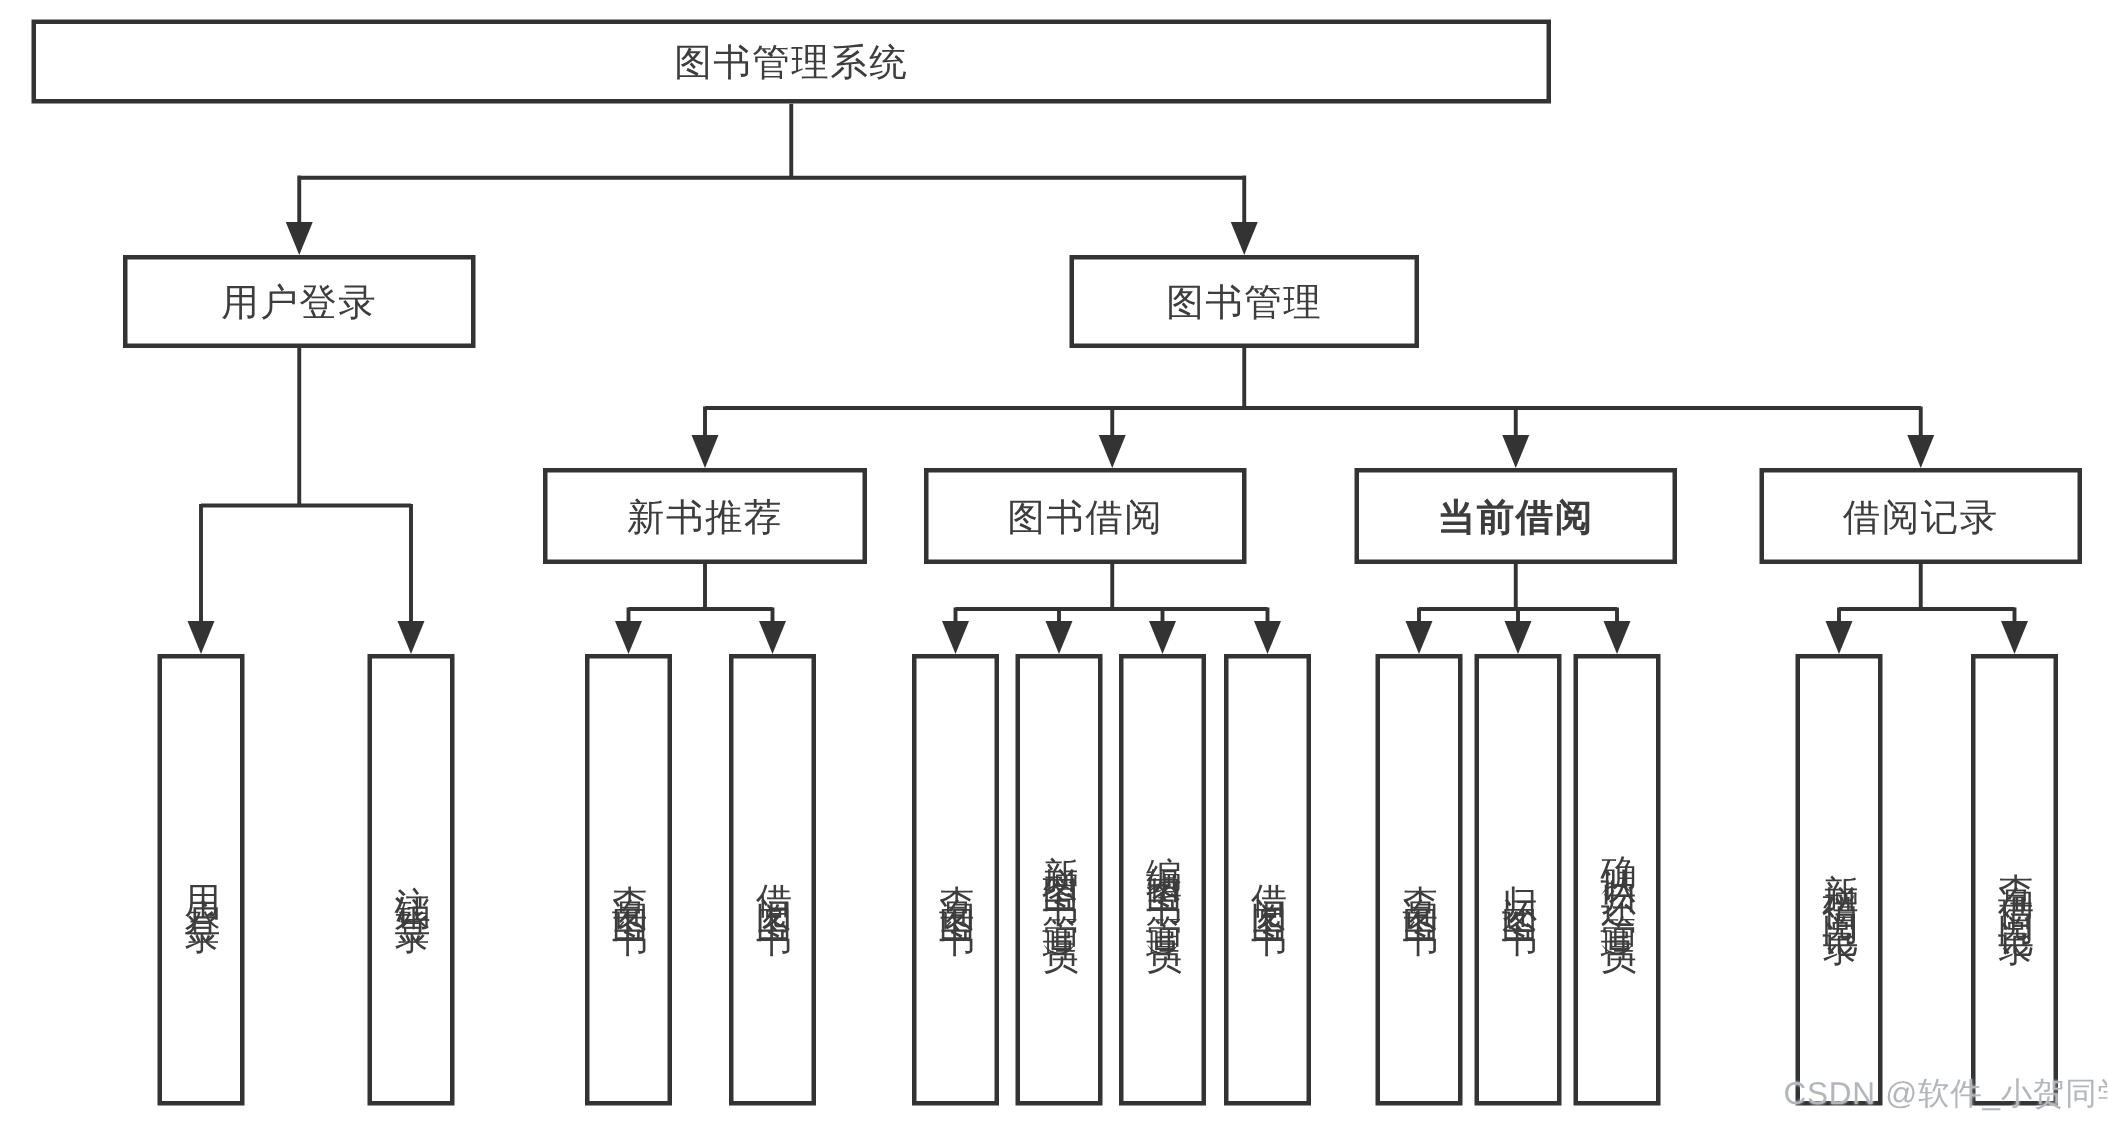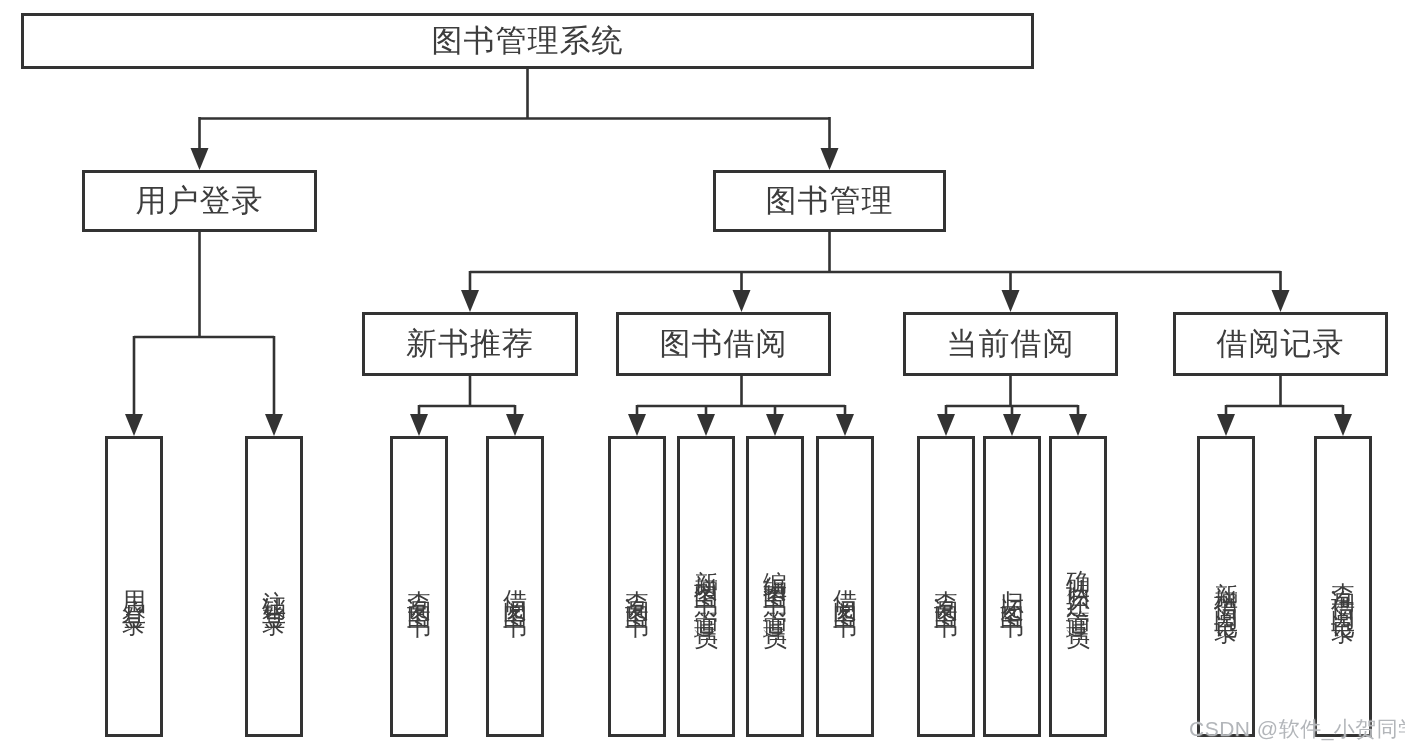--- a/index.html
+++ b/index.html
@@ -30,21 +30,21 @@
     box-sizing: border-box;
     background: #ffffff;
     border: 3px solid #333333;
     color: #3d3d3d;
     display: flex;
     align-items: center;
     justify-content: center;
     text-align: center;
   }
   .h-box {
-    font-size: 31px;
+    font-size: 25px;
     letter-spacing: 1px;
     white-space: nowrap;
   }
   .v-box {
     writing-mode: vertical-rl;
     text-orientation: mixed;
     font-size: 24px;
     letter-spacing: 8px;
     line-height: 1;
   }
@@ -120,21 +120,21 @@
     </g>
   </svg>
 
   <div class="box h-box root">图书管理系统</div>
 
   <div class="box h-box lvl2" style="left:82px; width:235px;">用户登录</div>
   <div class="box h-box lvl2" style="left:713px; width:233px;">图书管理</div>
 
   <div class="box h-box lvl3" style="left:362px; width:216px;">新书推荐</div>
   <div class="box h-box lvl3" style="left:616px; width:215px;">图书借阅</div>
-  <div class="box h-box lvl3" style="left:903px; width:215px;">当前借阅</div>
+  <div class="box h-box lvl3" style="left:903px; width:215px;font-weight:bold;">当前借阅</div>
   <div class="box h-box lvl3" style="left:1173px; width:215px;">借阅记录</div>
 
   <div class="box v-box leaf" style="left:105px;">用户登录</div>
   <div class="box v-box leaf" style="left:245px;">注销登录</div>
 
   <div class="box v-box leaf" style="left:390px;">查询图书</div>
   <div class="box v-box leaf" style="left:486px;">借阅图书</div>
 
   <div class="box v-box leaf" style="left:608px;">查询图书</div>
   <div class="box v-box leaf" style="left:677px;">新增图书（管理员）</div>

